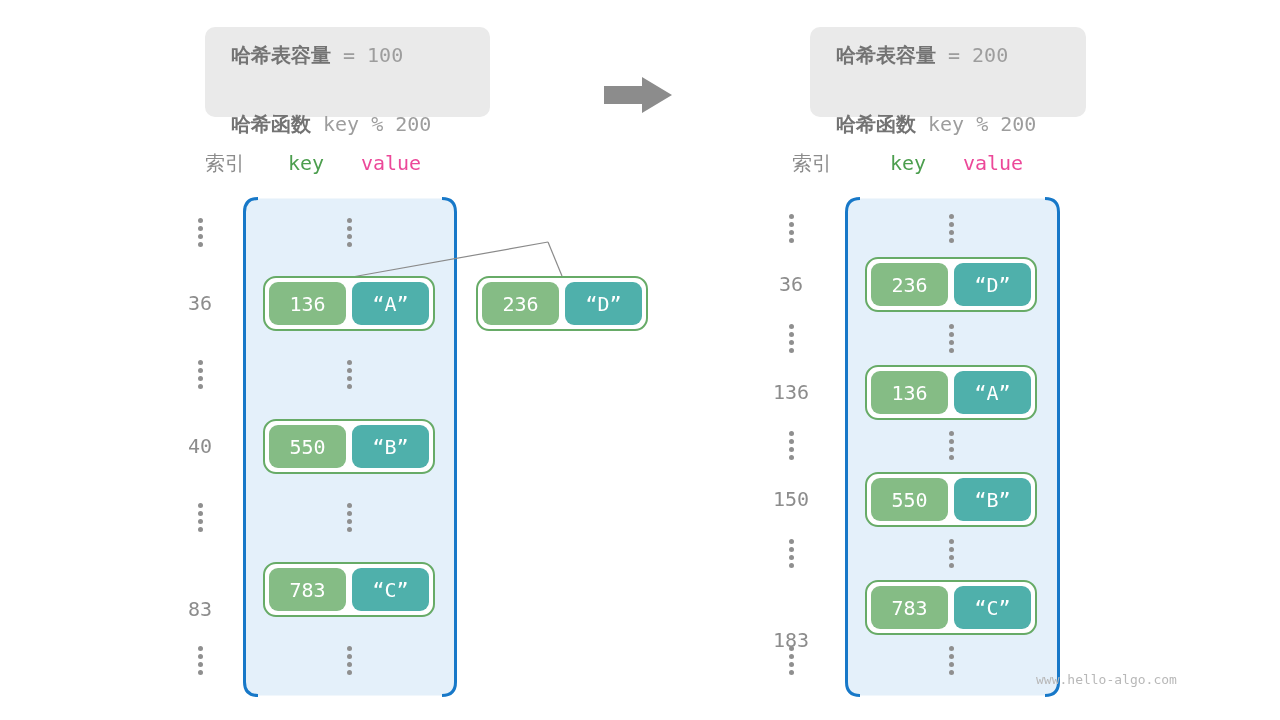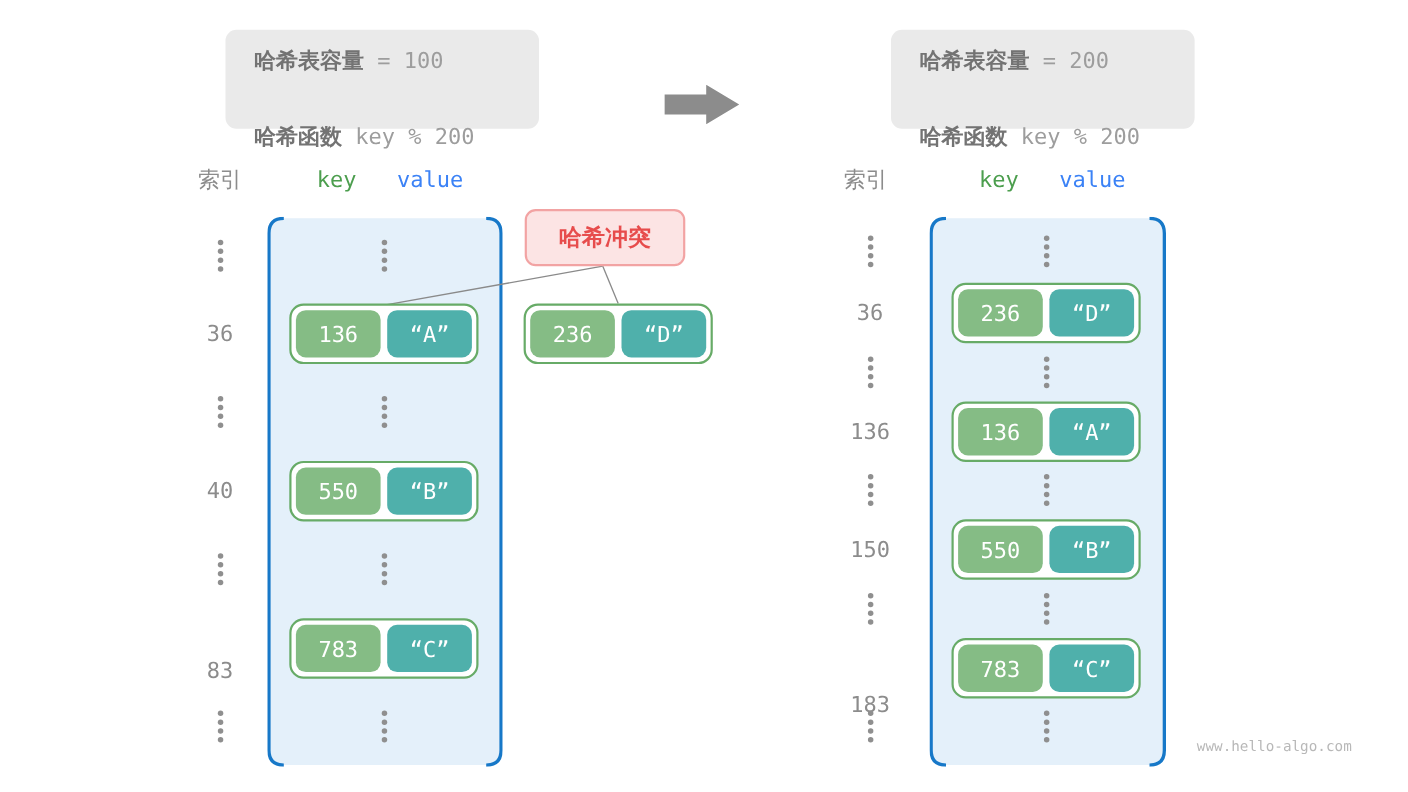--- a/index.html
+++ b/index.html
@@ -13,23 +13,23 @@
   .info-label{color:#737373;font-weight:bold;font-size:20px;}
   .info-value{color:#9d9d9d;font-size:20px;font-family:"DejaVu Sans Mono",monospace;margin-top:36px;}
 
   
   .center-title{position:absolute;left:480px;top:33px;width:320px;text-align:center;
                 font-size:22px;font-weight:bold;color:#151515;}
   .arrow-svg{position:absolute;left:604px;top:77px;}
 
   
   .th{position:absolute;font-size:20px;text-align:center;}
-  .th-idx{color:#8c8c8c;}
+  .th-idx{color:#8c8c8c;text-align:right;}
   .th-key{color:#4c9e4e;font-family:"DejaVu Sans Mono",monospace;text-align:center;}
-  .th-val{color:#3b82f6;font-family:"DejaVu Sans Mono",monospace;}
+  .th-val{color:#ec4899;font-family:"DejaVu Sans Mono",monospace;}
 
   
   .bucket{position:absolute;}
 
   
   .idx{position:absolute;width:96px;text-align:center;font-family:"DejaVu Sans Mono",monospace;
        font-size:20px;color:#8c8c8c;line-height:26px;}
 
   
   .dots{position:absolute;display:flex;flex-direction:column;gap:3px;align-items:center;width:6px;}
@@ -43,21 +43,21 @@
   .cell-key{background:#85bc85;}
   .cell-val{background:#4fb0ab;}
 
   
   .callout{position:absolute;left:477px;top:190px;width:146px;height:52px;background:#fce4e4;
            border:2px solid #f2a3a3;border-radius:10px;box-sizing:border-box;display:flex;
            align-items:center;justify-content:center;font-size:21px;font-weight:bold;color:#e74c4c;}
 
   .lines-overlay{position:absolute;left:0;top:0;pointer-events:none;}
 
-  .watermark{position:absolute;left:1088px;top:672px;font-size:13px;color:#b8b8b8;
+  .watermark{position:absolute;left:1036px;top:672px;font-size:13px;color:#b8b8b8;
              font-family:"DejaVu Sans Mono",monospace;text-align:center;}
 </style>
 </head>
 <body>
 
 <div class="page">
 
   <div class="infobox" style="left:205px;top:27px;width:285px;height:90px;">
     <div class="info-line">
       <span class="info-label">哈希表容量</span>
@@ -102,21 +102,20 @@
     <rect x="1.5" y="1.5" width="212" height="497" rx="14" fill="#e4f0fa"></rect>
     <path d="M 15 1.5 Q 1.5 1.5 1.5 15 L 1.5 485 Q 1.5 498.5 15 498.5" fill="none" stroke="#1778c8" stroke-width="3"></path>
     <path d="M 200 1.5 Q 213.5 1.5 213.5 15 L 213.5 485 Q 213.5 498.5 200 498.5" fill="none" stroke="#1778c8" stroke-width="3"></path>
   </svg>
 
   <svg class="lines-overlay" width="1280" height="720" viewBox="0 0 1280 720">
     <line x1="548" y1="242" x2="352" y2="277" stroke="#8a8a8a" stroke-width="1.2"></line>
     <line x1="548" y1="242" x2="562" y2="276" stroke="#8a8a8a" stroke-width="1.2"></line>
   </svg>
 
-  <div class="callout">哈希冲突</div>
 
   <div class="pill" style="left:476px;top:276px;">
     <div class="cell cell-key">236</div>
     <div class="cell cell-val">“D”</div>
   </div>
 
   <div class="dots" style="left:197px;top:218px;">
       <i></i>
       <i></i>
       <i></i>

